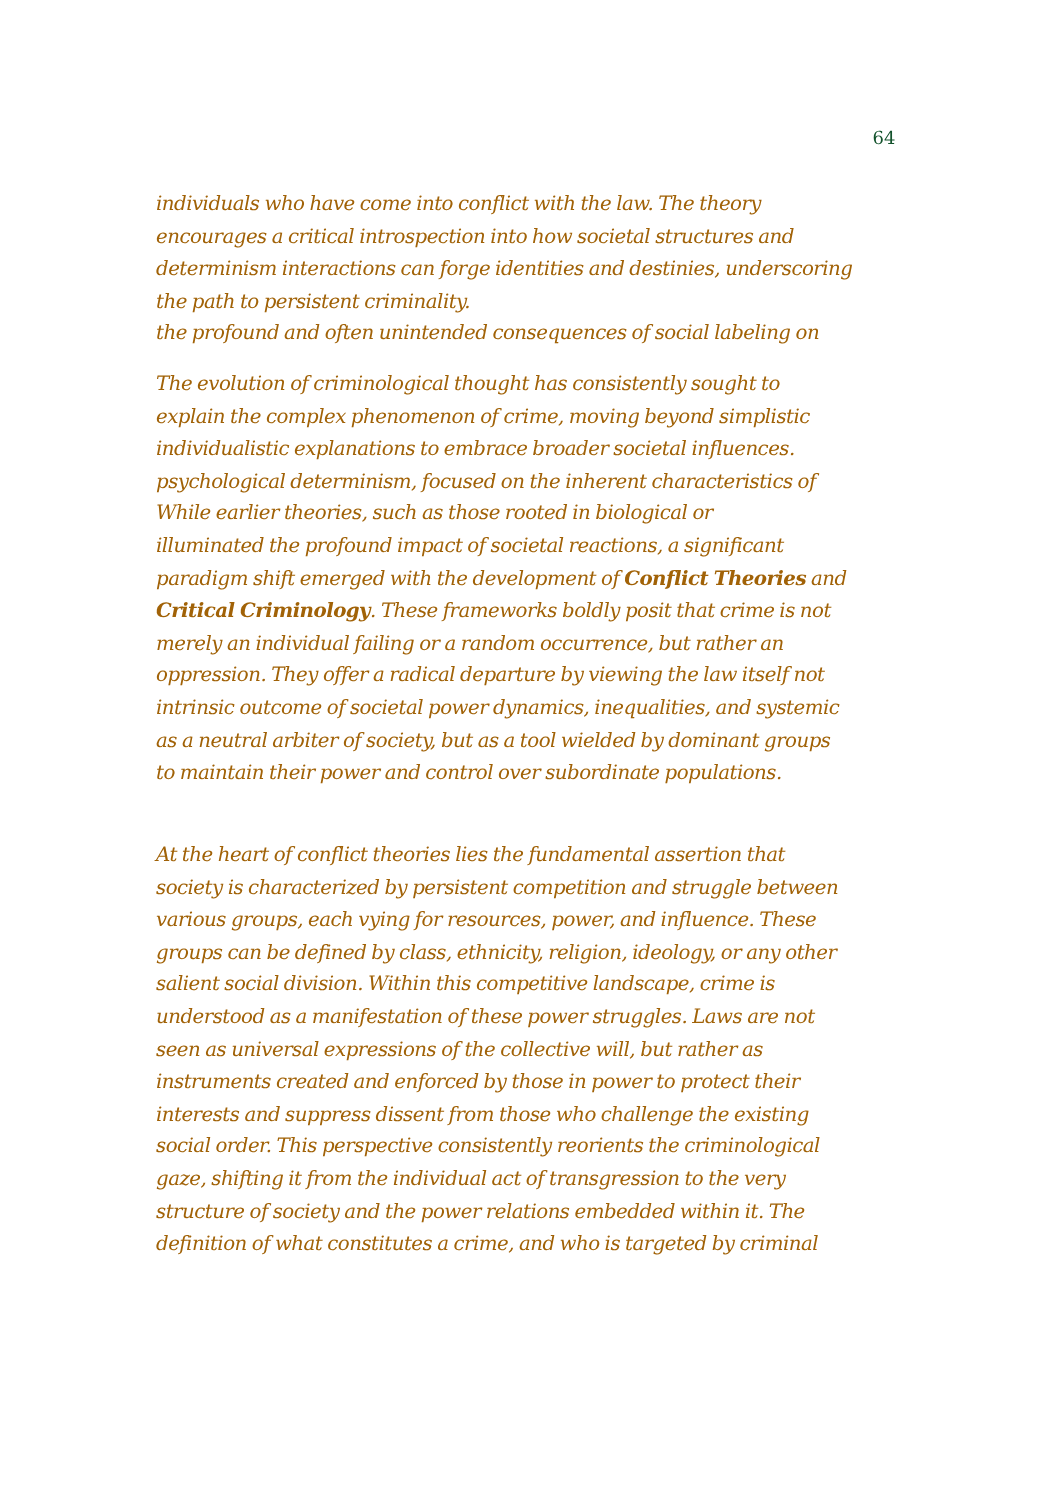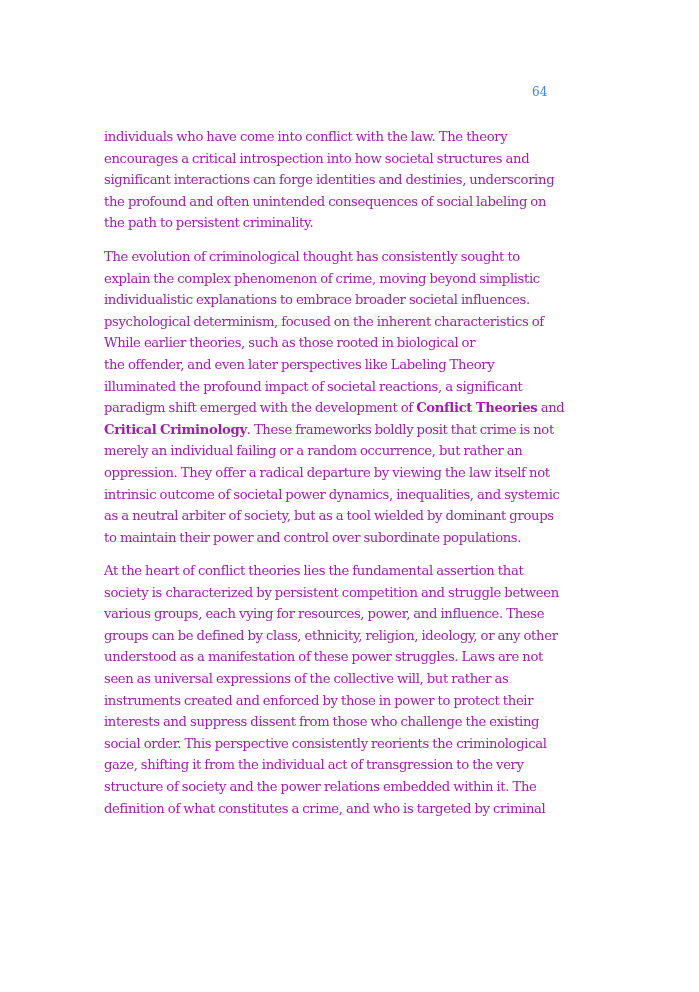--- a/index.html
+++ b/index.html
@@ -1,68 +1,68 @@
 <!DOCTYPE html>
 <html><head>
 <meta charset="utf-8">
 <style>
   html, body { margin: 0; padding: 0; background: #ffffff; }
   body { width: 699px; height: 992px; position: relative; overflow: hidden; }
   .page { position: absolute; left: 0; top: 0; width: 699px; height: 992px; background: #fff; }
   .page-number {
-    position: absolute; top: 85px; left: 532px; width: 37px; text-align: left;
-    font-family: "DejaVu Serif", serif; font-size: 12px; color: #3b82f6;
+    position: absolute; top: 85px; left: 560px; width: 37px; text-align: right;
+    font-family: "DejaVu Serif", serif; font-size: 12px; color: #14532d;
   }
   .body-text {
     position: absolute; left: 104px; width: 500px;
-    font-family: "DejaVu Serif", serif; font-size: 13.2px; color: #a21caf;
-    line-height: 21.6px; letter-spacing: -0.35px; word-spacing: -0.5px;
+    font-family: "DejaVu Serif", serif; font-size: 13.2px; color: #a16207;
+    line-height: 21.6px; letter-spacing: -0.35px; word-spacing: -0.5px; font-style: italic;
   }
   .line { display: block; white-space: nowrap; }
   .p1 { top: 126px; }
   .p2 { top: 246px; }
   .p3 { top: 560px; }
   b { font-weight: bold; margin-top: 47px; }
 </style>
 </head>
 <body>
 
 <div class="page">
   <div class="page-number">64</div>
 
   <div class="body-text p1">
     <span class="line">individuals who have come into conflict with the law. The theory</span>
     <span class="line">encourages a critical introspection into how societal structures and</span>
-    <span class="line">significant interactions can forge identities and destinies, underscoring</span>
+    <span class="line">determinism interactions can forge identities and destinies, underscoring</span>
+    <span class="line">the path to persistent criminality.</span>
     <span class="line">the profound and often unintended consequences of social labeling on</span>
-    <span class="line">the path to persistent criminality.</span>
   </div>
 
   <div class="body-text p2">
     <span class="line">The evolution of criminological thought has consistently sought to</span>
     <span class="line">explain the complex phenomenon of crime, moving beyond simplistic</span>
     <span class="line">individualistic explanations to embrace broader societal influences.</span>
     <span class="line">psychological determinism, focused on the inherent characteristics of</span>
     <span class="line">While earlier theories, such as those rooted in biological or</span>
-    <span class="line">the offender, and even later perspectives like Labeling Theory</span>
     <span class="line">illuminated the profound impact of societal reactions, a significant</span>
     <span class="line"><span>paradigm shift emerged with the development of </span><b>Conflict Theories</b><span> and</span></span>
     <span class="line"><b>Critical Criminology</b><span>. These frameworks boldly posit that crime is not</span></span>
     <span class="line">merely an individual failing or a random occurrence, but rather an</span>
     <span class="line">oppression. They offer a radical departure by viewing the law itself not</span>
     <span class="line">intrinsic outcome of societal power dynamics, inequalities, and systemic</span>
     <span class="line">as a neutral arbiter of society, but as a tool wielded by dominant groups</span>
     <span class="line">to maintain their power and control over subordinate populations.</span>
   </div>
 
   <div class="body-text p3">
     <span class="line">At the heart of conflict theories lies the fundamental assertion that</span>
     <span class="line">society is characterized by persistent competition and struggle between</span>
     <span class="line">various groups, each vying for resources, power, and influence. These</span>
     <span class="line">groups can be defined by class, ethnicity, religion, ideology, or any other</span>
+    <span class="line">salient social division. Within this competitive landscape, crime is</span>
     <span class="line">understood as a manifestation of these power struggles. Laws are not</span>
     <span class="line">seen as universal expressions of the collective will, but rather as</span>
     <span class="line">instruments created and enforced by those in power to protect their</span>
     <span class="line">interests and suppress dissent from those who challenge the existing</span>
     <span class="line">social order. This perspective consistently reorients the criminological</span>
     <span class="line">gaze, shifting it from the individual act of transgression to the very</span>
     <span class="line">structure of society and the power relations embedded within it. The</span>
     <span class="line">definition of what constitutes a crime, and who is targeted by criminal</span>
   </div>
 </div>

